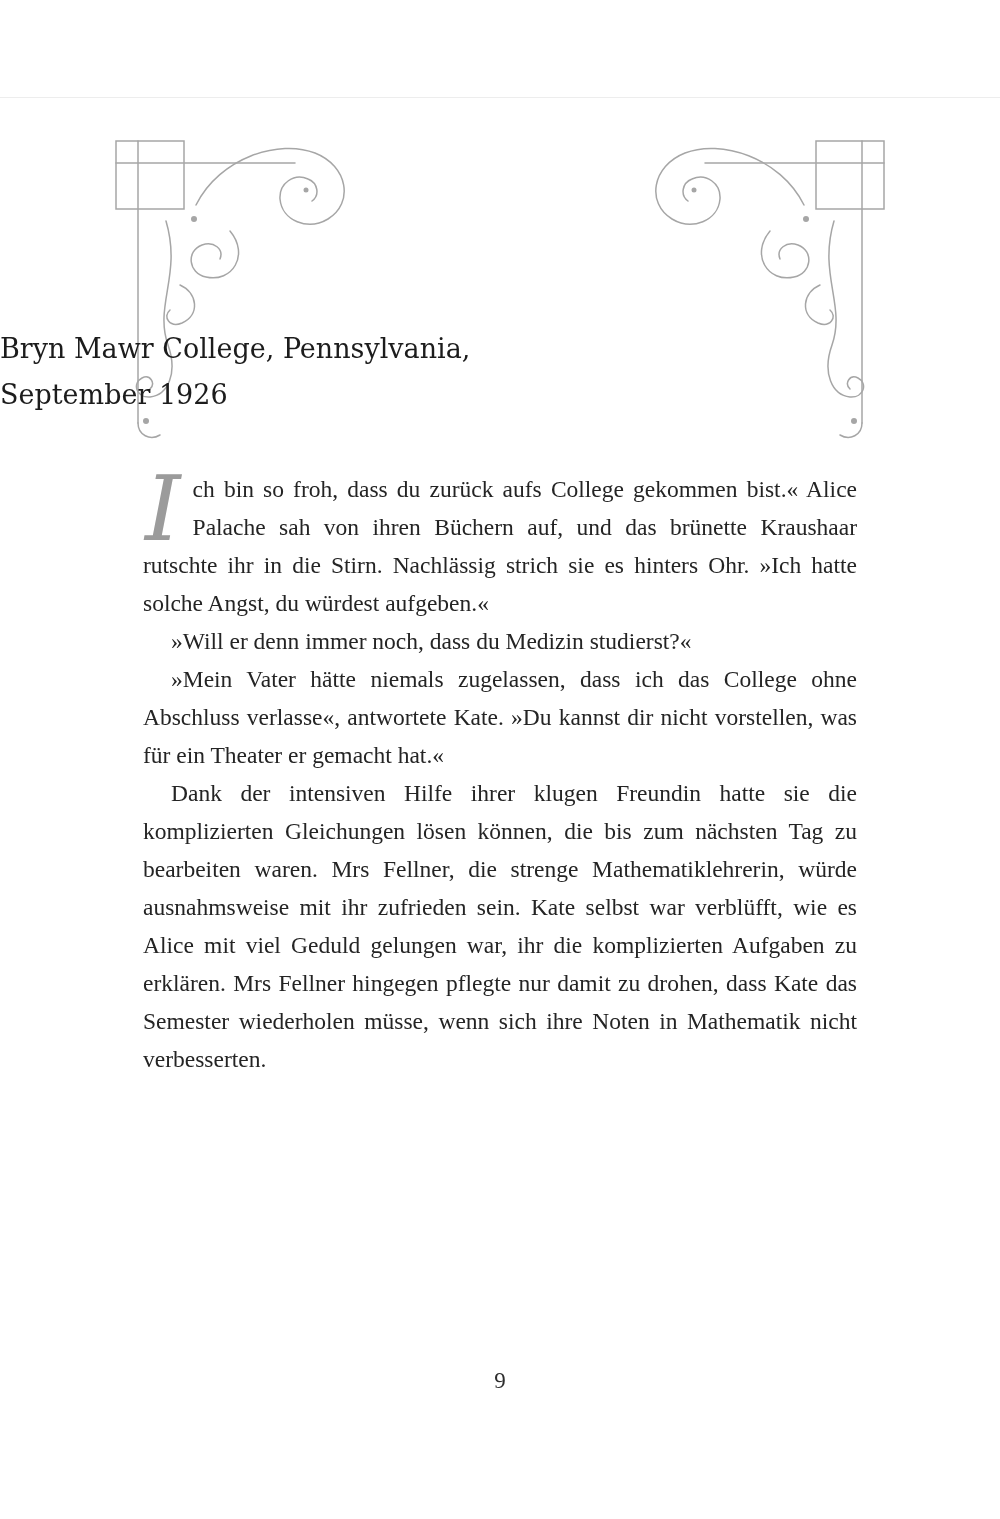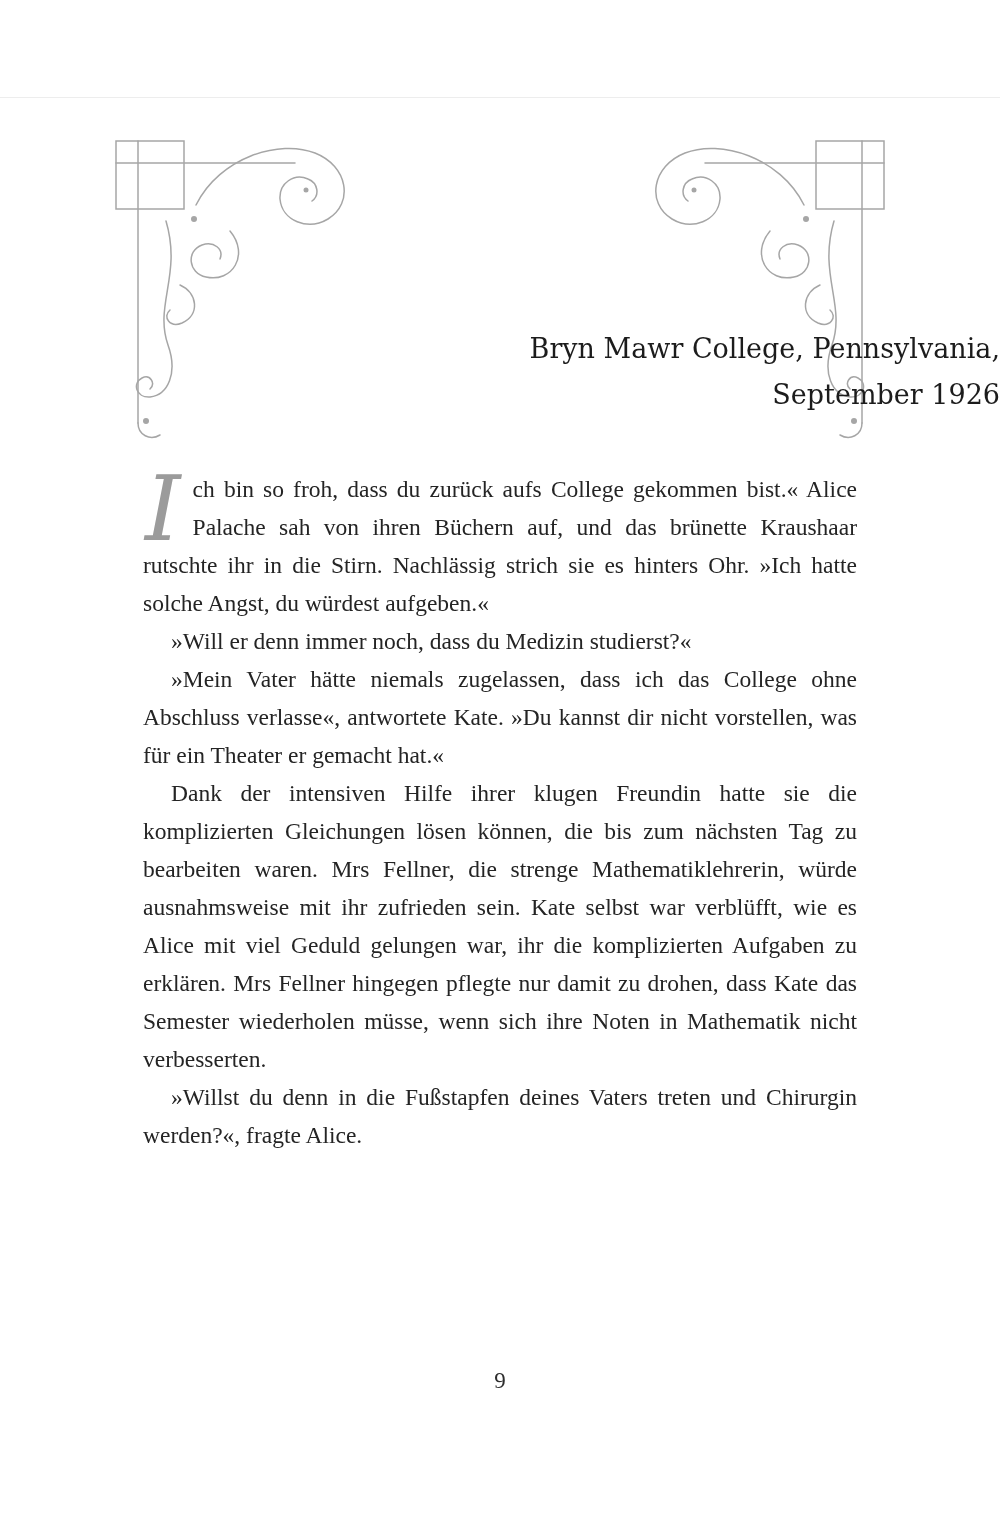--- a/index.html
+++ b/index.html
@@ -25,21 +25,21 @@
     top: 135px;
     left: 110px;
     width: 780px;
     height: 310px;
   }
   .heading {
     position: absolute;
     top: 326px;
     left: 0;
     width: 100%;
-    text-align: right;
+    text-align: left;
     font-family: "DejaVu Serif", serif;
     font-size: 27px;
     line-height: 46px;
     color: #1c1c1c;
   }
   .body-text {
     position: absolute;
     top: 470px;
     left: 143px;
     width: 714px;
@@ -100,18 +100,17 @@
   <div class="heading">
     <div>Bryn Mawr College, Pennsylvania,</div>
     <div>September 1926</div>
   </div>
 
   <main class="body-text">
     <p><span class="dropcap">I</span><span>ch bin so froh, dass du zurück aufs College gekommen bist.« Alice Palache sah von ihren Büchern auf, und das brünette Kraushaar rutschte ihr in die Stirn. Nachlässig strich sie es hinters Ohr. »Ich hatte solche Angst, du würdest aufge­ben.«</span></p>
     <p class="indent">»Will er denn immer noch, dass du Medizin studierst?«</p>
     <p class="indent">»Mein Vater hätte niemals zugelassen, dass ich das College ohne Abschluss verlasse«, antwortete Kate. »Du kannst dir nicht vorstellen, was für ein Theater er gemacht hat.«</p>
     <p class="indent">Dank der intensiven Hilfe ihrer klugen Freundin hatte sie die komplizierten Gleichungen lösen können, die bis zum nächsten Tag zu bearbeiten waren. Mrs Fellner, die strenge Mathematiklehrerin, würde ausnahmsweise mit ihr zufrieden sein. Kate selbst war verblüfft, wie es Alice mit viel Geduld gelungen war, ihr die komplizierten Aufgaben zu erklären. Mrs Fellner hingegen pflegte nur damit zu drohen, dass Kate das Semester wiederholen müsse, wenn sich ihre Noten in Mathematik nicht verbesserten.</p>
-    <p class="indent">»Willst du denn in die Fußstapfen deines Vaters treten und Chirurgin werden?«, fragte Alice.</p>
   </main>
 
   <div class="page-number">9</div>
 
 </div>
 
 </body></html>

